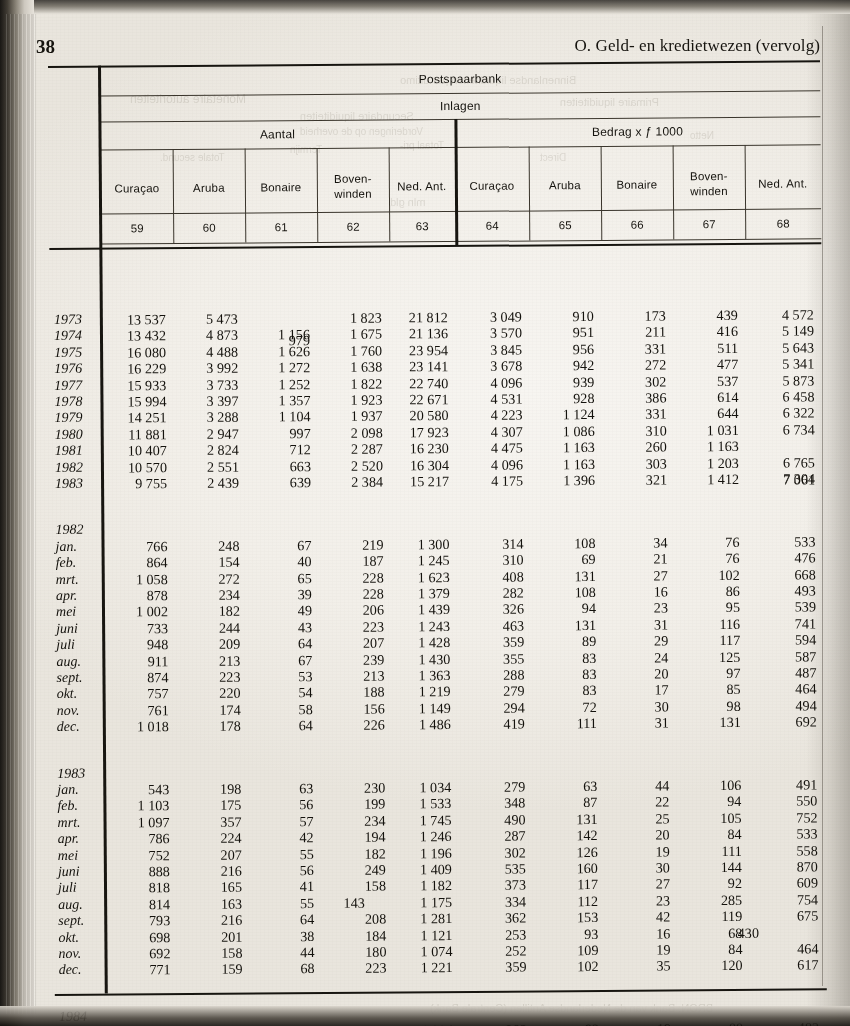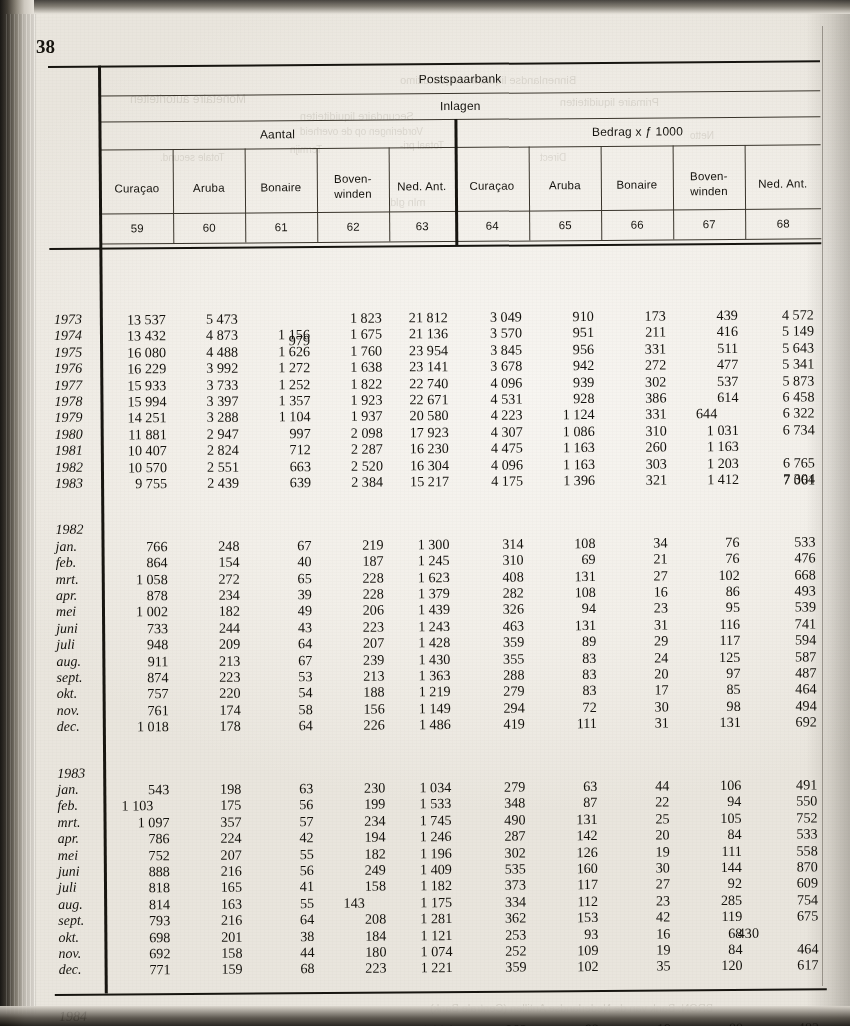--- a/index.html
+++ b/index.html
@@ -137,20 +137,21 @@
       <div class="bleed" style="left: 290px; top: 144px; font-size: 10px;">Termijn</div>
       <div class="bleed" style="left: 400px; top: 140px; font-size: 10px;">Totaal pri-</div>
       <div class="bleed" style="left: 540px; top: 152px; font-size: 10px;">Direct</div>
       <div class="bleed" style="left: 690px; top: 130px; font-size: 10px;">Netto</div>
       <div class="bleed" style="left: 390px; top: 196px; font-size: 11px;">mln gld</div>
       <div class="bleed" style="left: 430px; top: 1002px; font-size: 11px;">BRON:  Bank van de Nederlandse Antillen (Centrale Bank)</div>
     </div>
 
   <div id="page-head">
     <div id="page-number">38</div>
+    <div id="chapter-title">O.  Geld- en kredietwezen (vervolg)</div>
   </div>
 
   <div id="table-wrap">
 
     <div class="rule thick" style="left:0;top:0;width:772px;"></div>
     <div class="rule thin" style="left:52px;top:30px;width:720px;"></div>
     <div class="rule thin" style="left:52px;top:56px;width:720px;"></div>
     <div class="rule thin" style="left:52px;top:84px;width:720px;"></div>
     <div class="rule thin" style="left:52px;top:148px;width:720px;"></div>
     <div class="rule thin" style="left:52px;top:178px;width:720px;"></div>
@@ -302,21 +303,21 @@
         <div class="row" style="top: 108.4px;">
           <div class="rlabel">1979</div>
           <div class="cell" style="left: 52px; width: 64px;">14 251</div>
           <div class="cell" style="left: 124px; width: 64px;">3 288</div>
           <div class="cell" style="left: 196px; width: 64px;">1 104</div>
           <div class="cell" style="left: 268px; width: 64px;">1 937</div>
           <div class="cell" style="left: 340px; width: 58px;">20 580</div>
           <div class="cell" style="left: 406px; width: 66px;">4 223</div>
           <div class="cell" style="left: 480px; width: 64px;">1 124</div>
           <div class="cell" style="left: 552px; width: 64px;">331</div>
-          <div class="cell" style="left: 624px; width: 64px; text-align: center;">644</div>
+          <div class="cell" style="left: 624px; width: 64px;">644</div>
           <div class="cell" style="left: 696px; width: 68px;">6 322</div>
         </div>
         <div class="row" style="top: 124.8px;">
           <div class="rlabel">1980</div>
           <div class="cell" style="left: 52px; width: 64px;">11 881</div>
           <div class="cell" style="left: 124px; width: 64px;">2 947</div>
           <div class="cell" style="left: 196px; width: 64px;">997</div>
           <div class="cell" style="left: 268px; width: 64px;">2 098</div>
           <div class="cell" style="left: 340px; width: 58px;">17 923</div>
           <div class="cell" style="left: 406px; width: 66px;">4 307</div>
@@ -534,21 +535,21 @@
           <div class="cell" style="left: 268px; width: 64px;">230</div>
           <div class="cell" style="left: 340px; width: 58px;">1 034</div>
           <div class="cell" style="left: 406px; width: 66px;">279</div>
           <div class="cell" style="left: 480px; width: 64px;">63</div>
           <div class="cell" style="left: 552px; width: 64px;">44</div>
           <div class="cell" style="left: 624px; width: 64px;">106</div>
           <div class="cell" style="left: 696px; width: 68px;">491</div>
         </div>
         <div class="row" style="top: 496.4px;">
           <div class="rlabel">feb.</div>
-          <div class="cell" style="left: 52px; width: 64px; text-align: center;">1 103</div>
+          <div class="cell" style="left: 52px; width: 64px;">1 103</div>
           <div class="cell" style="left: 124px; width: 64px;">175</div>
           <div class="cell" style="left: 196px; width: 64px;">56</div>
           <div class="cell" style="left: 268px; width: 64px;">199</div>
           <div class="cell" style="left: 340px; width: 58px;">1 533</div>
           <div class="cell" style="left: 406px; width: 66px;">348</div>
           <div class="cell" style="left: 480px; width: 64px;">87</div>
           <div class="cell" style="left: 552px; width: 64px;">22</div>
           <div class="cell" style="left: 624px; width: 64px;">94</div>
           <div class="cell" style="left: 696px; width: 68px;">550</div>
         </div>

